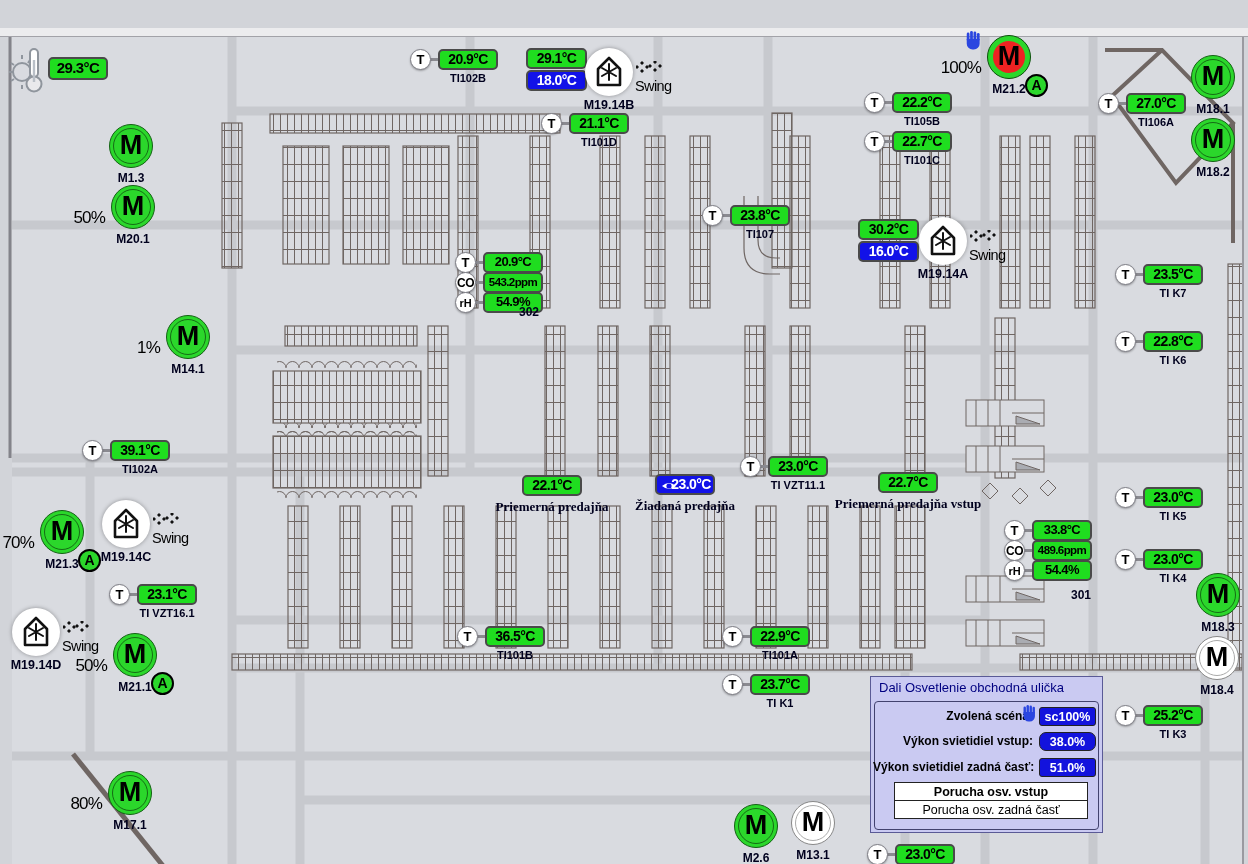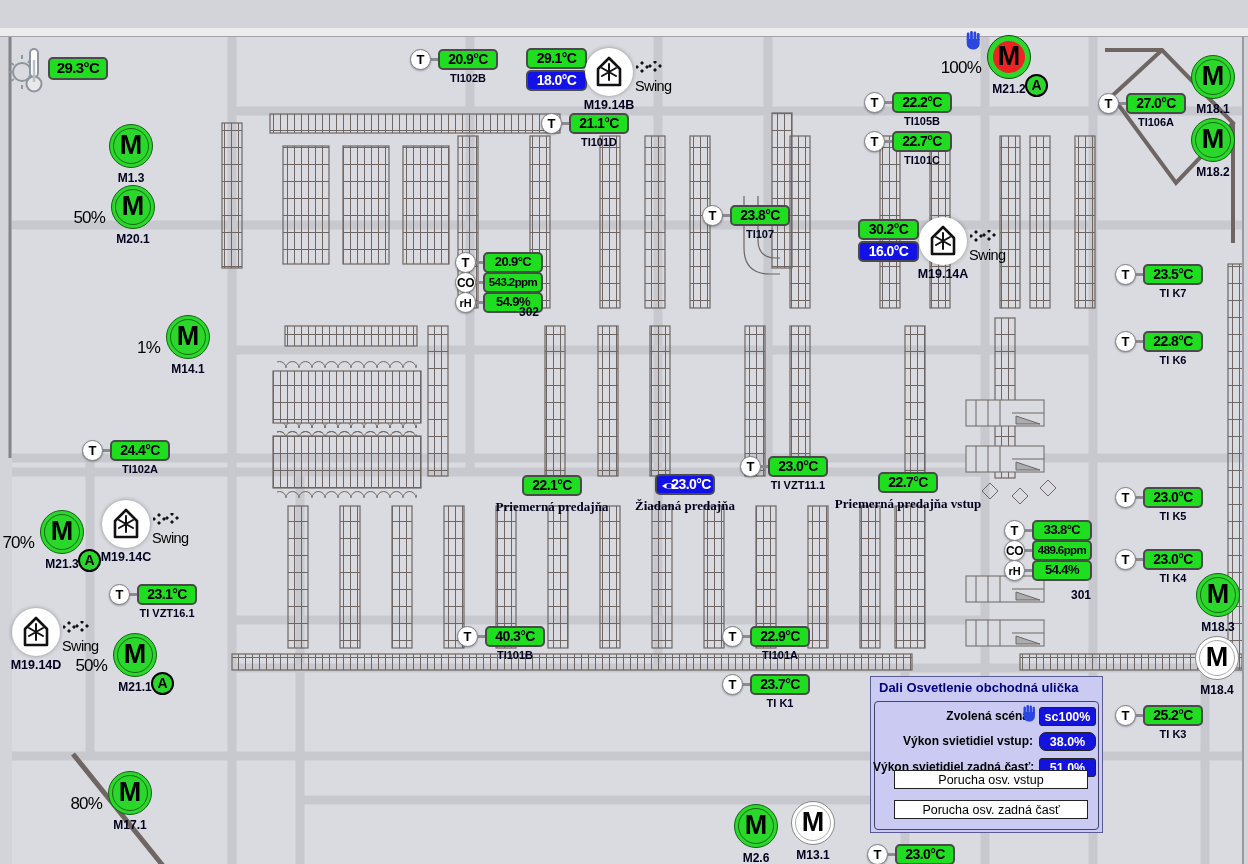--- a/index.html
+++ b/index.html
@@ -72,31 +72,31 @@
   .avg .eye{display:none;position:absolute;left:4px;top:4px;}
   .avg.blue .tbox{background:#1212e8;color:#fff;padding-left:12px;}
   .avg.blue .eye{display:block;}
 
   
   .outdoor{position:absolute;left:8px;top:18px;z-index:3;}
   .outdoor .tbox{position:absolute;left:40px;top:11px;width:60px;height:23px;font-size:15px;line-height:18px;}
 
   
   #dali{position:absolute;left:870px;top:648px;width:233px;height:157px;background:#cacaf2;border:1.5px solid #5a5a96;z-index:5;box-sizing:border-box;}
-  #dali .dtitle{position:absolute;left:8px;top:3px;font-weight:700;font-size:13px;color:#000080;white-space:nowrap;}
+  #dali .dtitle{position:absolute;left:8px;top:3px;font-weight:400;font-size:13px;color:#000080;white-space:nowrap;}
   #dali .dinner{position:absolute;left:3px;top:24px;width:223px;height:127px;border:1.5px solid #42426e;border-radius:4px;}
   .dlab{position:absolute;left:2px;width:160px;text-align:right;font-weight:700;font-size:12px;color:#000;white-space:nowrap;}
   .dl1{top:32px;} .dl2{top:57px;} .dl3{top:83px;}
   .dval{position:absolute;left:168px;width:57px;height:19px;background:#1313dd;border:1px solid #222;border-radius:3px;color:#fff;
         font-weight:700;font-size:12.5px;text-align:center;line-height:18px;box-sizing:border-box;}
   .dv1{top:30px;} .dv2{top:55px;border-radius:7px;} .dv3{top:81px;}
   .dhand{position:absolute;left:151px;top:28px;width:15px;height:17px;}
   .dbtn{position:absolute;left:23px;width:194px;height:19px;background:#fff;border:1px solid #222;text-align:center;font-size:12.5px;
         line-height:18px;color:#000;box-sizing:border-box;}
-  .db1{top:93px;} .db2{top:123px;}
+  .db1{top:105px;font-weight:bold;} .db2{top:123px;}
 
   .gdot{position:absolute;left:1042px;top:857px;width:12px;height:7px;background:#2bd72b;border:1px solid #128812;border-radius:6px 6px 0 0;z-index:2;}
 </style>
 </head>
 <body>
 
 <div id="canvas">
 
   <svg id="floor" width="1248" height="864" viewBox="0 0 1248 864">
     <defs>
@@ -239,39 +239,39 @@
       </div>
       <div class="tsensor" style="left: 730px; top: 177px;">
         <span class="tstem"></span>
         <span class="tcirc">T</span>
         <span class="tbox">23.8°C</span>
         <span class="tlabel">TI107</span>
       </div>
       <div class="tsensor" style="left: 110px; top: 412px;">
         <span class="tstem"></span>
         <span class="tcirc">T</span>
-        <span class="tbox">24.4°C</span>
+        <span class="tbox">39.1°C</span>
         <span class="tlabel">TI102A</span>
       </div>
       <div class="tsensor" style="left: 137px; top: 556px;">
         <span class="tstem"></span>
         <span class="tcirc">T</span>
         <span class="tbox">23.1°C</span>
         <span class="tlabel">TI VZT16.1</span>
       </div>
       <div class="tsensor" style="left: 768px; top: 428px;">
         <span class="tstem"></span>
         <span class="tcirc">T</span>
         <span class="tbox">23.0°C</span>
         <span class="tlabel">TI VZT11.1</span>
       </div>
       <div class="tsensor" style="left: 485px; top: 598px;">
         <span class="tstem"></span>
         <span class="tcirc">T</span>
-        <span class="tbox">40.3°C</span>
+        <span class="tbox">36.5°C</span>
         <span class="tlabel">TI101B</span>
       </div>
       <div class="tsensor" style="left: 750px; top: 598px;">
         <span class="tstem"></span>
         <span class="tcirc">T</span>
         <span class="tbox">22.9°C</span>
         <span class="tlabel">TI101A</span>
       </div>
       <div class="tsensor" style="left: 750px; top: 646px;">
         <span class="tstem"></span>

